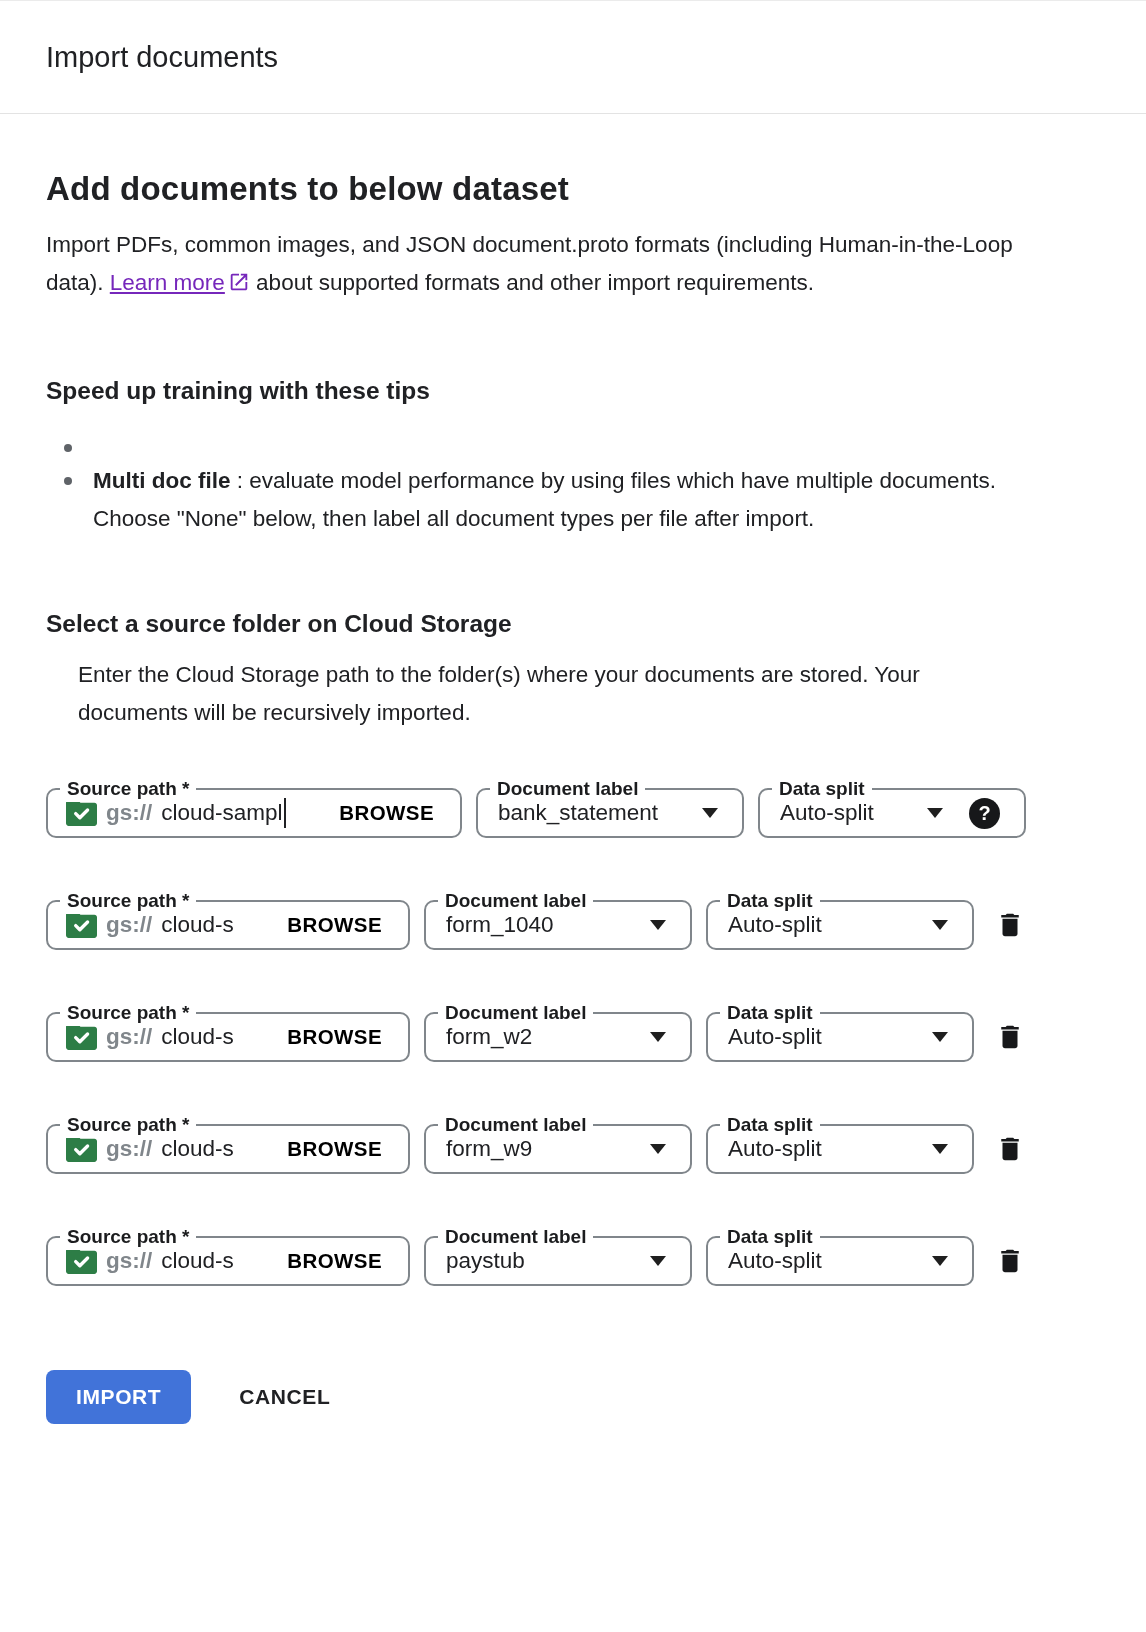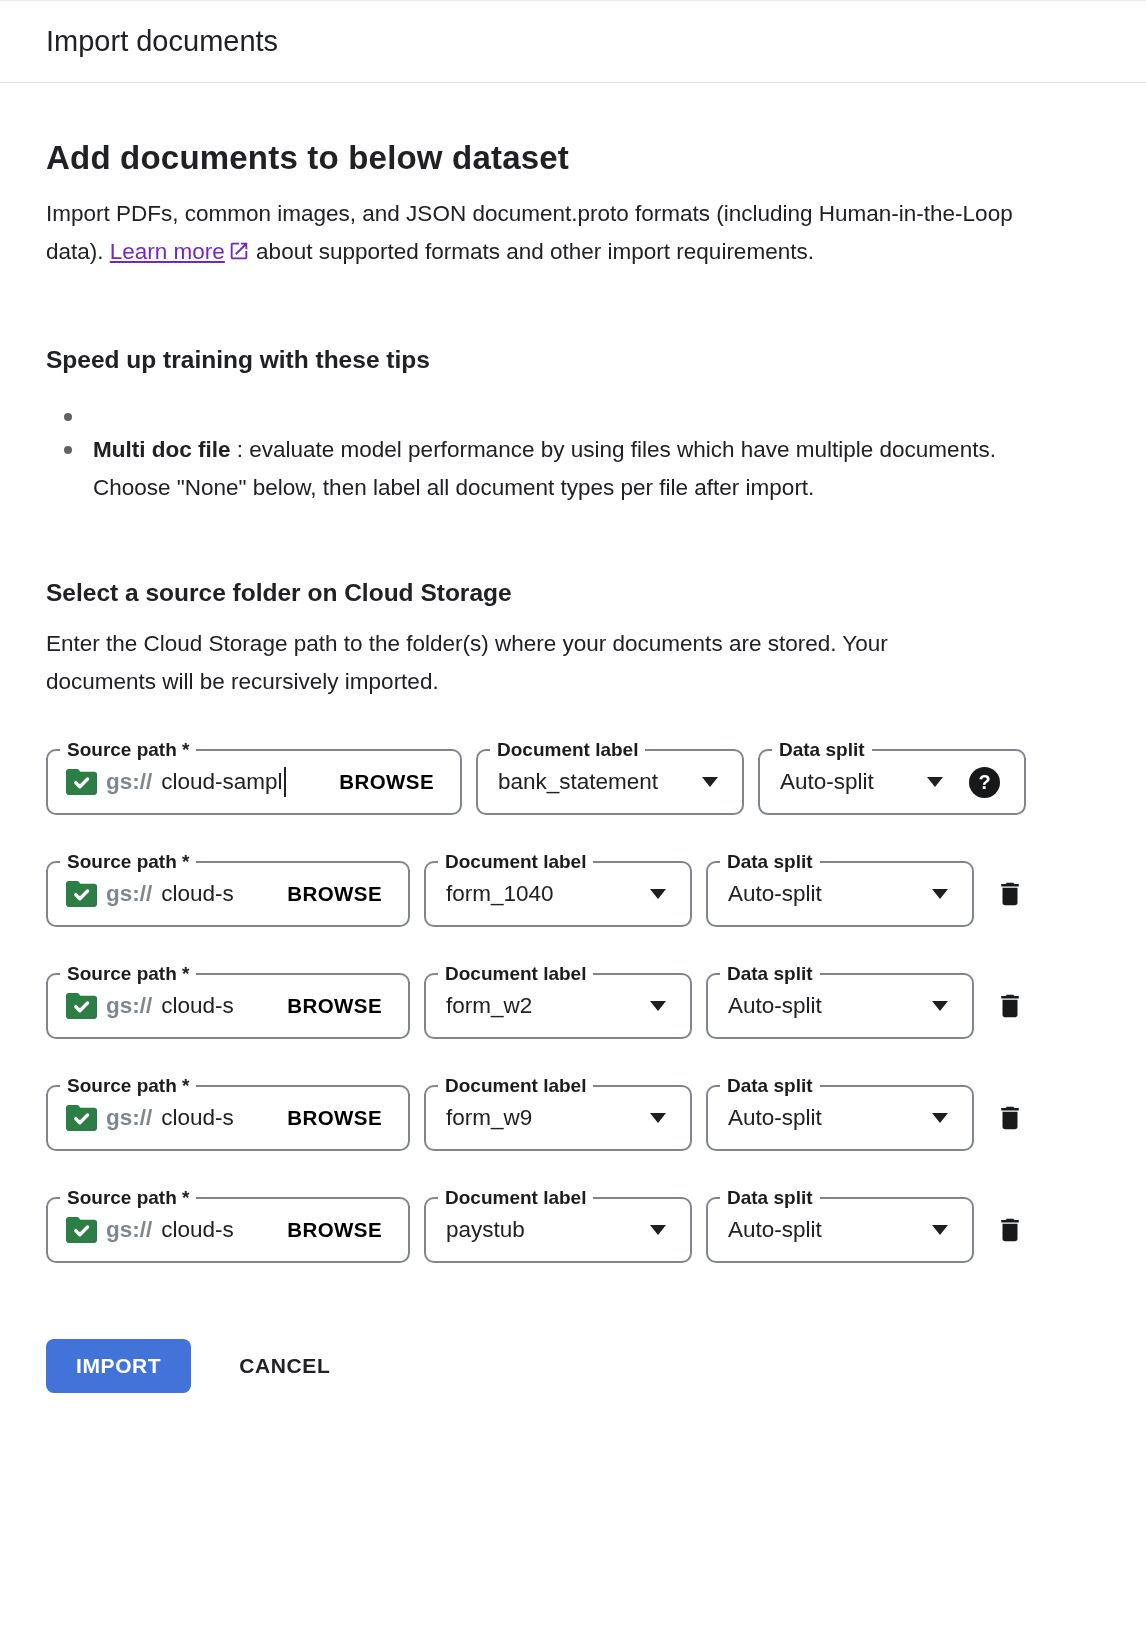--- a/index.html
+++ b/index.html
@@ -7,21 +7,21 @@
   body {
     width: 1146px;
     min-height: 1632px;
     font-family: "Liberation Sans", sans-serif;
     color: #202124;
     position: relative;
   }
 
   
   .dlg-header {
-    height: 83px;
+    height: 114px;
     display: flex;
     align-items: center;
     padding-left: 46px;
     border-top: 1px solid #ebebeb;
     border-bottom: 1px solid #e3e3e3;
   }
   .dlg-header h2 { font-size: 29px; font-weight: 400; color: #202124; }
 
   
   .content { padding: 0 46px; }
@@ -36,31 +36,31 @@
   ul.tips { margin-top: 24px; list-style: none; }
   ul.tips li { display: flex; margin-bottom: 10px; }
   .bullet-dot {
     width: 8px; height: 8px; border-radius: 50%;
     background: #5f6368; flex: 0 0 8px;
     margin: 15px 21px 0 18px;
   }
   ul.tips .tip-text { font-size: 22.5px; line-height: 38px; max-width: 945px; }
   .tip-term { font-weight: 700; }
 
-  p.source-desc { margin-top: 18px; font-size: 22.5px; line-height: 38px; max-width: 940px; }
+  p.source-desc { margin-top: 18px; font-size: 22.5px; line-height: 38px; max-width: 940px; margin-left: 32px; }
 
   
   .rows-wrap { margin-top: 48px; }
   .folder-row { display: flex; align-items: center; margin-bottom: 46px; height: 66px; }
 
   .field {
     position: relative;
     border: 2px solid #80868b;
     border-radius: 10px;
-    height: 66px;
+    height: 50px;
     display: flex;
     align-items: center;
     background: #fff;
   }
   .field-label {
     position: absolute;
     top: -14px; left: 12px;
     background: #fff;
     padding: 0 7px;
     font-size: 19px;

